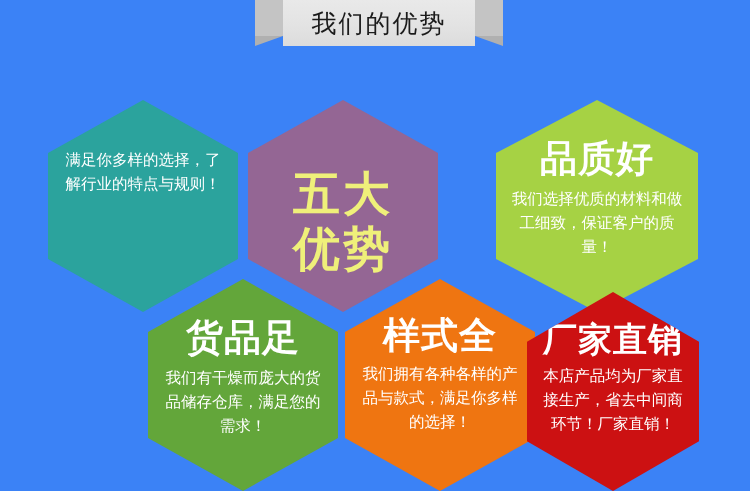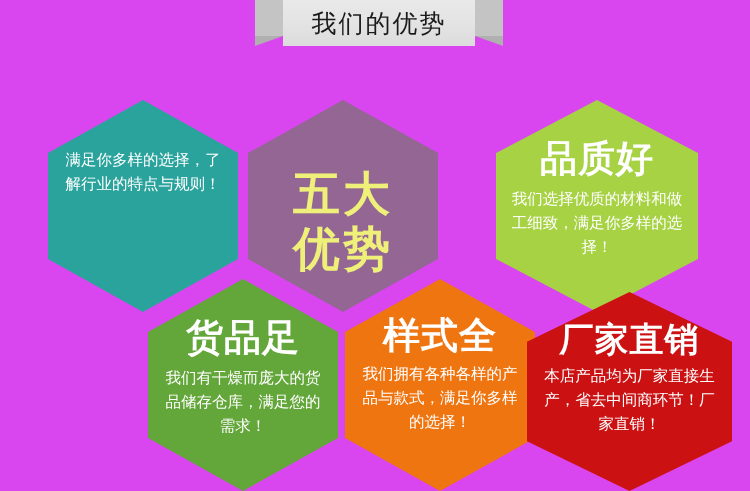--- a/index.html
+++ b/index.html
@@ -3,21 +3,21 @@
 <meta charset="utf-8">
 <style>
   html,body{margin:0;padding:0;}
   body{
     width:750px;height:491px;
     background:#ffffff;
     font-family:"Liberation Sans","DejaVu Sans",sans-serif;
     overflow:hidden;
     position:relative;
   }
-  #stage{position:relative;width:750px;height:491px;overflow:hidden;background:#d946ef;}
+  #stage{position:relative;width:750px;height:491px;overflow:hidden;background:#3b82f6;}
 
   
   .ribbon{
     position:absolute;
     left:255px; top:0px;
     width:248px; height:46px;
   }
   .ribbon-body{
     position:absolute;left:28px;top:0;width:192px;height:46px;
     background:linear-gradient(to bottom,#e9e9e9 0%,#e3e3e3 55%,#dcdcdc 100%);
@@ -103,31 +103,31 @@
   <div class="hex" style="left:48px;top:100px;width:190px;height:212px;background:#2ba39d;padding-top:40px;">
     <div class="hx-desc" style="margin-top:8px;max-width:172px;">满足你多样的选择，了解行业的特点与规则！</div>
   </div>
 
   <div class="hex center" style="left:248px;top:100px;width:190px;height:212px;background:#946694;justify-content:center;padding-top:30px;">
     <div class="hx-title" style="white-space:normal;max-width:110px;">五大优势</div>
   </div>
 
   <div class="hex" style="left:448px;top:100px;width:202px;height:212px;background:#a6d244;padding-top:40px;margin-left:48px;">
     <div class="hx-title">品质好</div>
-    <div class="hx-desc" style="margin-top:8px;max-width:172px;">我们选择优质的材料和做工细致，满足你多样的选择！</div>
+    <div class="hx-desc" style="margin-top:8px;max-width:172px;">我们选择优质的材料和做工细致，保证客户的质量！</div>
   </div>
 
   <div class="hex" style="left:148px;top:279px;width:190px;height:212px;background:#63a63a;padding-top:40px;">
     <div class="hx-title">货品足</div>
     <div class="hx-desc" style="margin-top:8px;max-width:172px;">我们有干燥而庞大的货品储存仓库，满足您的需求！</div>
   </div>
 
   <div class="hex" style="left:345px;top:279px;width:190px;height:212px;background:#ef7511;padding-top:38px;">
     <div class="hx-title">样式全</div>
     <div class="hx-desc" style="margin-top:6px;max-width:172px;">我们拥有各种各样的产品与款式，满足你多样的选择！</div>
   </div>
 
-  <div class="hex" style="left:527px;top:292px;width:205px;height:199px;background:#cc1112;padding-top:30px;">
+  <div class="hex" style="left:527px;top:292px;width:172px;height:199px;background:#cc1112;padding-top:30px;">
     <div class="hx-title" style="font-size:34px;">厂家直销</div>
     <div class="hx-desc" style="margin-top:6px;max-width:180px;">本店产品均为厂家直接生产，省去中间商环节！厂家直销！</div>
   </div>
 
 </div>
 
 </body></html>

